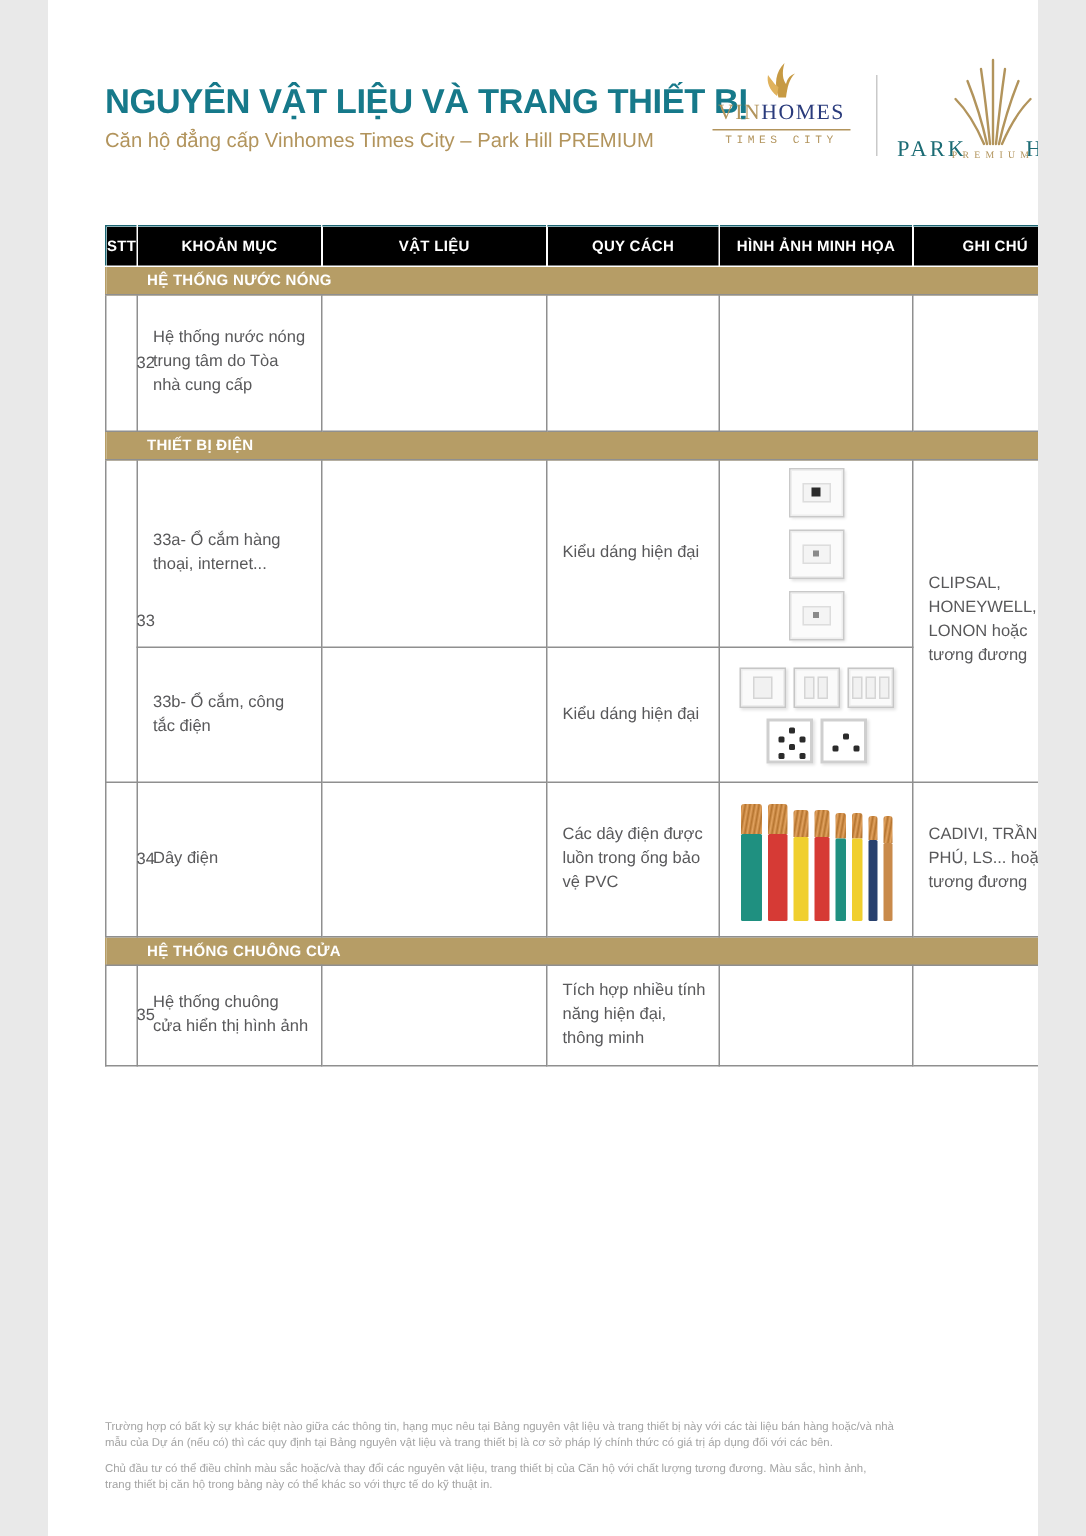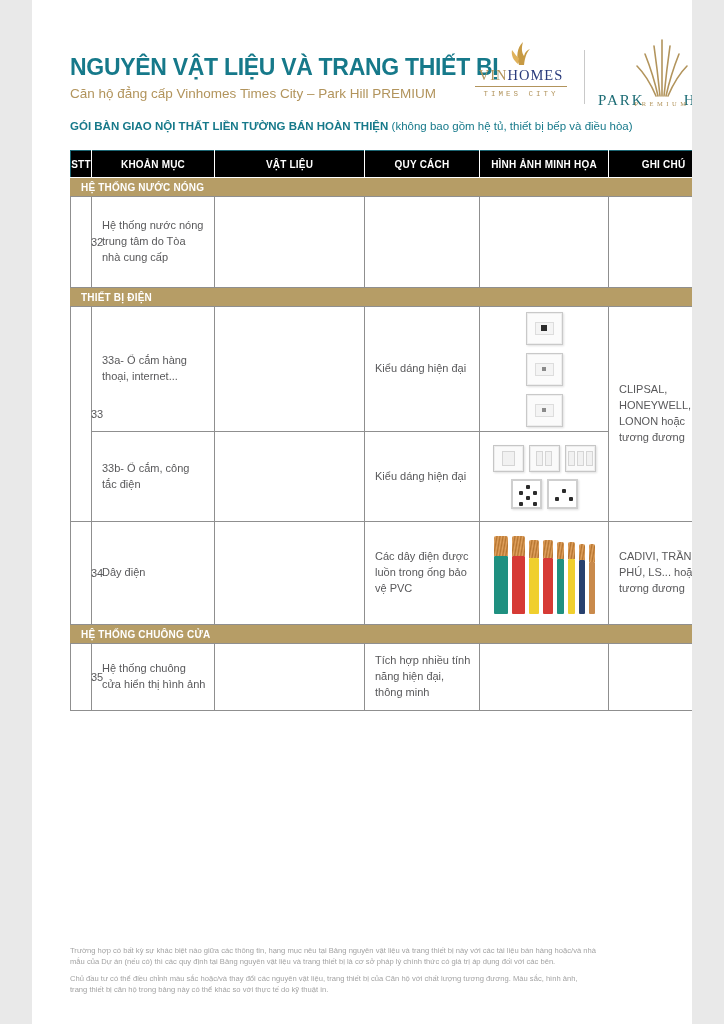--- a/index.html
+++ b/index.html
@@ -51,21 +51,21 @@
   table.spec td { border:1px solid #8f8f8f; vertical-align:middle; font-size:11px; color:#58585a; }
   table.spec th {
     background:#000000; color:#ffffff; font-size:10px; font-weight:bold;
     border:1px solid #ffffff; border-top:1px solid #1c6673; height:27px;
     letter-spacing:0.2px; white-space:nowrap; overflow:hidden;
   }
   table.spec th:first-child { border-left:1px solid #1c6673; }
   table.spec th:last-child { border-right:1px solid #1c6673; }
   tr.section-row td {
     background:#b69d66; color:#ffffff; font-weight:bold; font-size:10px;
-    height:19px; padding-left:10px; letter-spacing:0.2px;
+    height:19px; padding-left:27px; letter-spacing:0.2px;
     border-left:1px solid #b69d66; border-right:1px solid #b69d66;
   }
   td.stt { text-align:center;padding-left:20px; }
   td.item, td.spec-col, td.note { padding:6px 8px 6px 10px; line-height:1.45; }
   td.img-cell { text-align:center; }
 
   
   .plate-stack { display:flex; flex-direction:column; align-items:center; gap:8px; }
   .plate {
     width:37px; height:33px; background:#fbfbfb;
@@ -139,23 +139,20 @@
         <path d="M34 58 C40 44 47 34 53 28"></path>
       </g>
     </svg>
     <div class="ph-text">
       <span>PARK</span>
       <span>HILL</span>
     </div>
     <div class="sub">PREMIUM</div>
   </div>
 
-  <div class="package-heading">
-    <span class="bold">GÓI BÀN GIAO NỘI THẤT LIỀN TƯỜNG BÁN HOÀN THIỆN</span><span> (không bao gồm hệ tủ, thiết bị bếp và điều hòa)</span>
-  </div>
 
   <div class="spec-table-wrap">
     <table class="spec">
       <colgroup>
         <col style="width:21px">
           <col style="width:123px">
           <col style="width:150px">
         <col style="width:115px">
           <col style="width:129px">
           <col style="width:110px">

